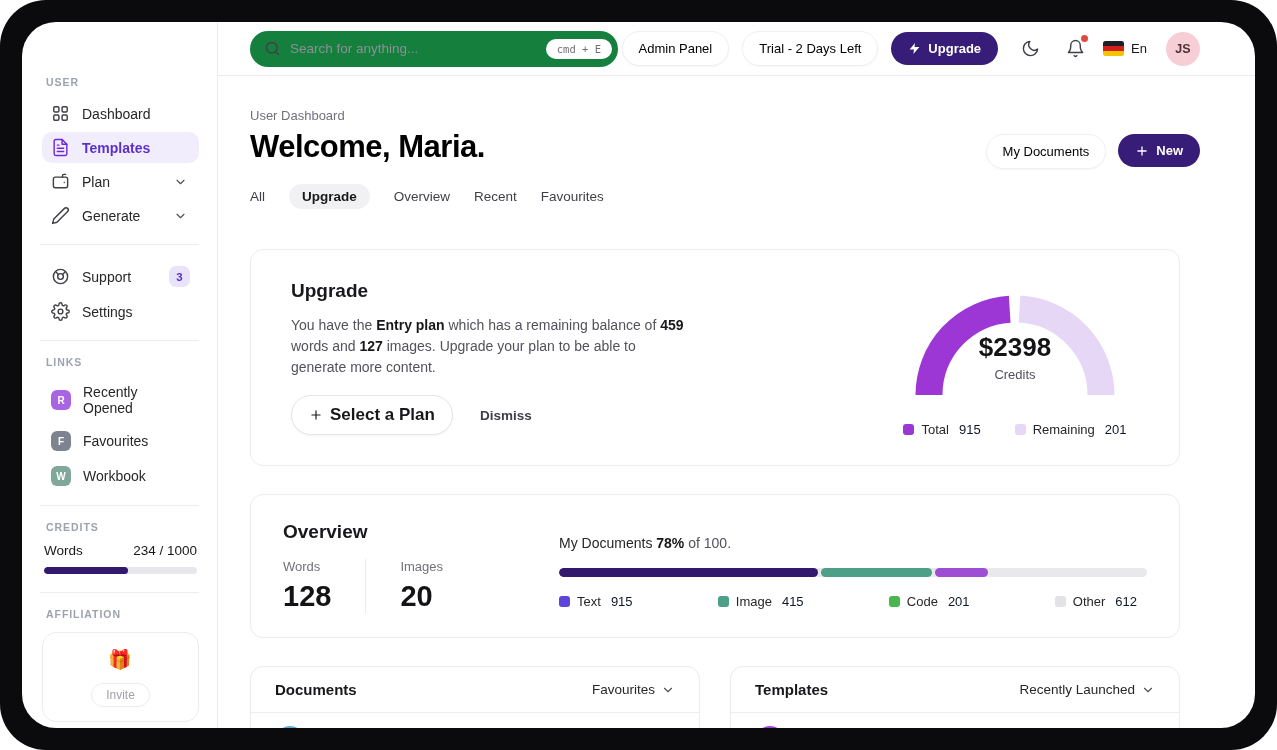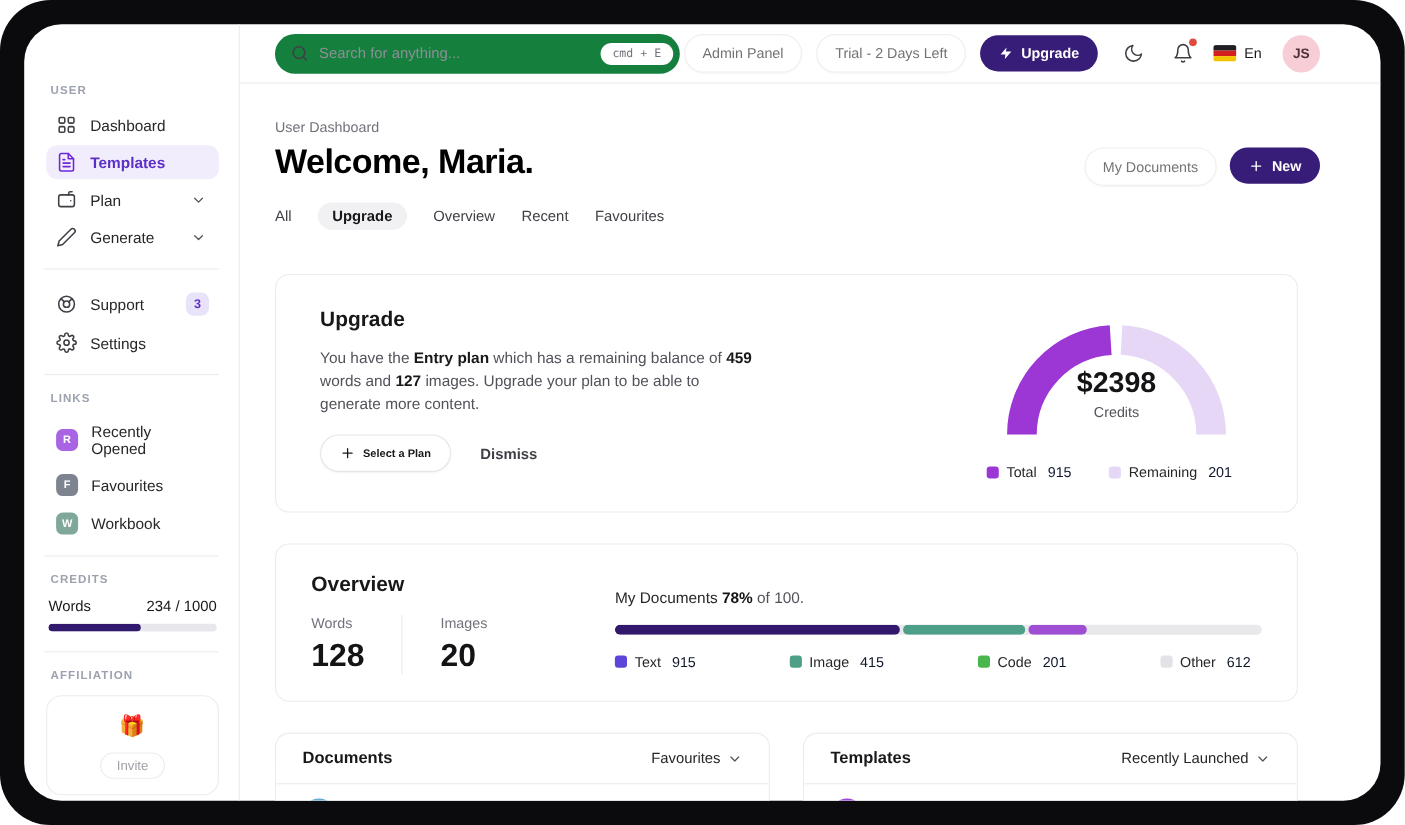--- a/index.html
+++ b/index.html
@@ -33,21 +33,21 @@
   
   .main { flex:1; display:flex; flex-direction:column; min-width:0; }
   .topbar { height:54px; flex:0 0 54px; border-bottom:1px solid #ececf0; display:flex; align-items:center; padding:0 55px 0 32px; }
   .search { width:368px; height:36px; background:#15803d; border-radius:999px; display:flex; align-items:center; padding:0 6px 0 14px; }
   .search svg { width:17px; height:17px; color:#3f3f46; flex:0 0 17px; }
   .search input { flex:1; border:none; outline:none; background:transparent; margin-left:9px; font-size:13.5px; color:#18181b; font-family:"Liberation Sans",sans-serif; }
   .search input::placeholder { color:#8e8e96; }
   .kbd { background:#fff; border-radius:999px; padding:4px 11px; font-size:10.5px; color:#71717a; font-family:"DejaVu Sans Mono", monospace; }
   .topbar-right { margin-left:auto; display:flex; align-items:center; gap:13px; }
   .pill-btn { background:#fff; border:1px solid #efeff2; box-shadow:0 1px 2px rgba(0,0,0,.04); border-radius:999px;
-              padding:9px 16px; font-size:13px; font-weight:500; color:#737373; cursor:pointer; white-space:nowrap; }
+              padding:9px 16px; font-size:13px; font-weight:500; color:#000000; cursor:pointer; white-space:nowrap; }
   .dark-btn { background:#371c78; color:#fff; border:none; border-radius:999px; padding:9px 17px; font-size:13px; font-weight:600;
               display:flex; align-items:center; gap:7px; cursor:pointer; white-space:nowrap; }
   .icon-btn { width:22px; height:22px; color:#3f3f46; position:relative; cursor:pointer; display:flex; align-items:center; justify-content:center; }
   .icon-btn svg { width:19px; height:19px; }
   .icon-btn .dot { position:absolute; top:-3px; right:-2px; width:7px; height:7px; border-radius:50%; background:#e04b3f; }
   .lang { display:flex; align-items:center; gap:7px; cursor:pointer; margin-left:4px; }
   .flag { width:21px; height:15px; border-radius:2.5px; overflow:hidden; display:flex; flex-direction:column; }
   .flag div { flex:1; }
   .lang span { font-size:13px; color:#18181b; }
   .avatar { width:34px; height:34px; border-radius:50%; background:#f7ced6; color:#503039; font-size:12.5px; font-weight:700;
@@ -62,34 +62,34 @@
   .tab { font-weight:500; cursor:pointer; padding:5px 0; }
   .tab.active { background:#f1f1f4; border-radius:999px; padding:5px 13px; font-weight:600; color:#18181b; }
 
   .card { border:1px solid #ececf0; border-radius:13px; background:#fff; }
   .upgrade-card { margin-top:40px; padding:30px 40px 28px; display:flex; }
   .card-title { font-size:19px; font-weight:700; color:#18181b; }
   .upgrade-body { margin-top:13px; font-size:14px; line-height:1.5; color:#52525b; max-width:400px; }
   .upgrade-body b { color:#18181b; }
   .upgrade-actions { margin-top:17px; display:flex; align-items:center; }
   .outline-btn { display:flex; align-items:center; gap:7px; background:#fff; border:1px solid #e6e6ea; box-shadow:0 1px 2px rgba(0,0,0,.05);
-                 border-radius:999px; padding:9px 17px; font-size:10px; font-weight:600; color:#18181b; cursor:pointer; }
+                 border-radius:999px; padding:9px 17px; font-size:17px; font-weight:600; color:#18181b; cursor:pointer; }
   .outline-btn svg { width:14px; height:14px; }
   .text-btn { margin-left:27px; font-size:13.5px; font-weight:600; color:#3f3f46; cursor:pointer; background:none; border:none; font-family:inherit; }
 
   .gauge-wrap { margin-left:auto; width:242px; padding-right:6px; }
   .gauge { position:relative; width:230px; height:126px; margin:0 auto; }
   .gauge-center { position:absolute; left:0; right:0; top:52px; text-align:center; }
   .gauge-value { font-size:26px; font-weight:800; color:#141417; }
   .gauge-label { margin-top:4px; font-size:13px; color:#52525b; }
   .legend { display:flex; align-items:center; gap:10px; font-size:13px; }
   .legend .sw { width:11px; height:11px; border-radius:3px; flex:0 0 11px; }
   .legend .nm { color:#27272a; font-weight:500; margin-left:-3px; }
   .legend .vl { color:#0f172a; }
-  .gauge-legend { margin-top:16px; display:flex; gap:34px; }
+  .gauge-legend { margin-top:16px; display:flex; justify-content:center; gap:34px; }
 
   .overview-card { margin-top:28px; padding:26px 32px 24px; }
   .ov-row { display:flex; margin-top:16px; }
   .stats { display:flex; }
   .stat { padding-right:34px; margin-right:34px; border-right:1px solid #ececf0; }
   .stat:last-child { border-right:none; }
   .stat-label { font-size:13px; color:#71717a; }
   .stat-value { margin-top:6px; font-size:29px; font-weight:800; color:#141417; }
   .ov-chart { flex:1; margin-left:48px; margin-top:-24px; }
   .ov-line { font-size:14px; color:#27272a; }

